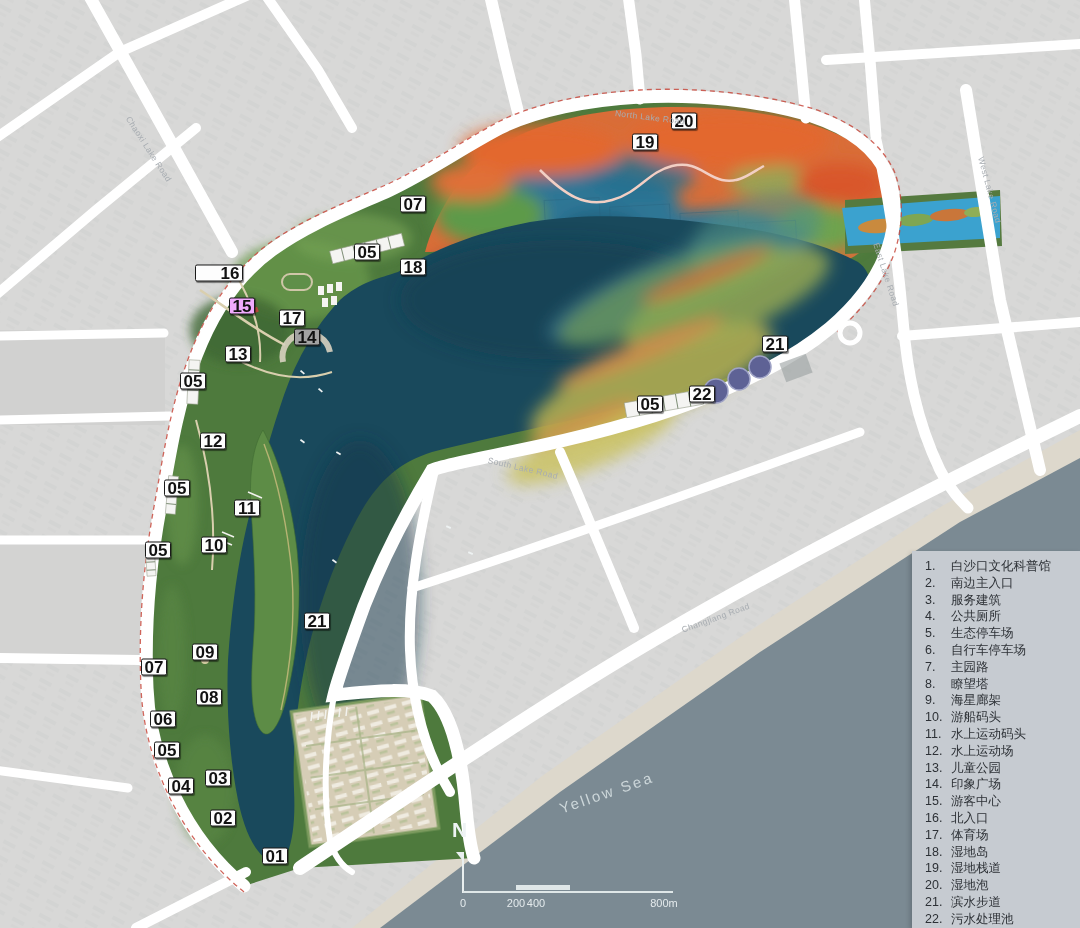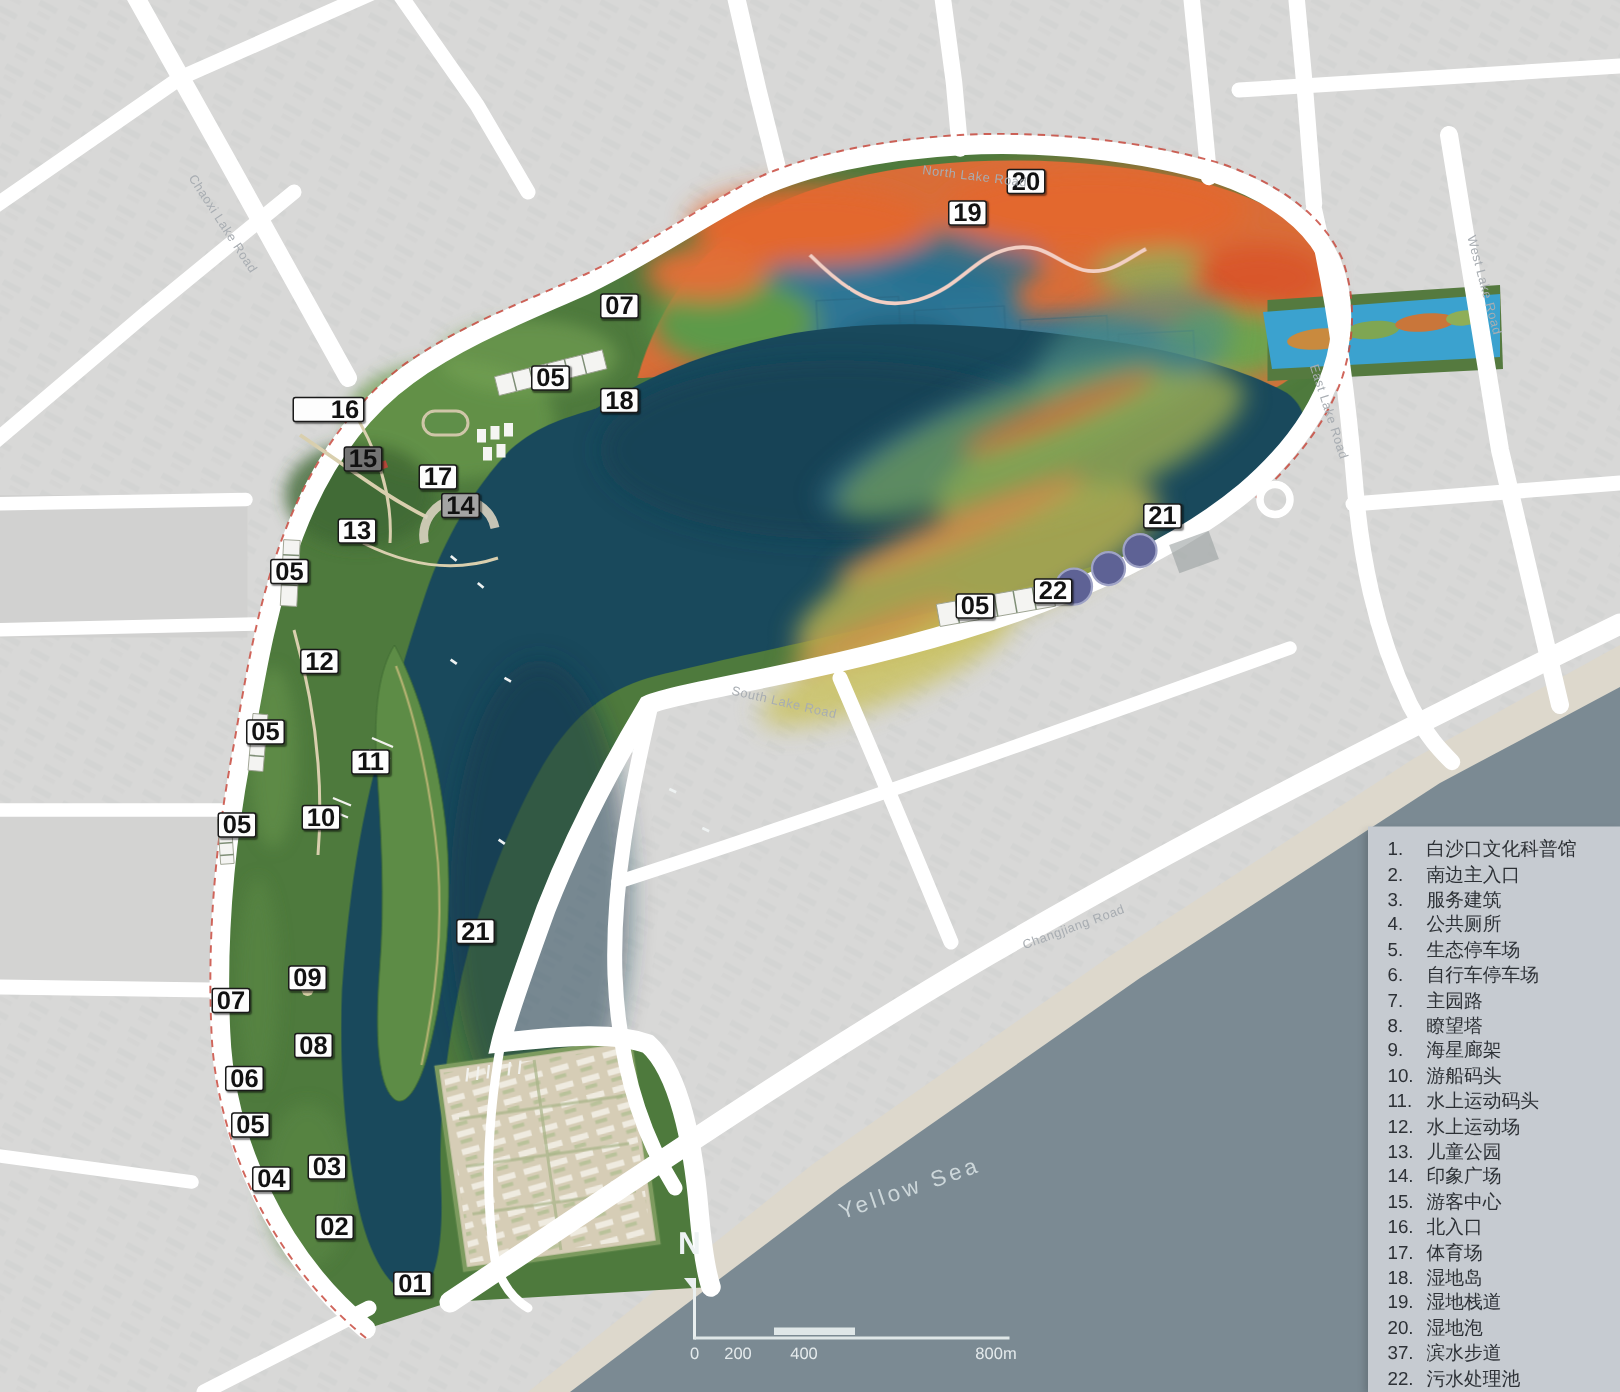--- a/index.html
+++ b/index.html
@@ -267,21 +267,21 @@
 </svg>
 
 <div id="markers">
       <div class="marker" style="left: 684px; top: 121px; background: rgb(253, 253, 253); border-color: rgb(26, 26, 26);">20</div>
       <div class="marker" style="left: 645px; top: 142px; background: rgb(253, 253, 253); border-color: rgb(26, 26, 26);">19</div>
       <div class="marker" style="left: 413px; top: 204px; background: rgb(253, 253, 253); border-color: rgb(26, 26, 26);">07</div>
       <div class="marker" style="left: 367px; top: 252px; background: rgb(253, 253, 253); border-color: rgb(26, 26, 26);">05</div>
       <div class="marker" style="left: 413px; top: 267px; background: rgb(253, 253, 253); border-color: rgb(26, 26, 26);">18</div>
       <div class="marker" style="left: 219px; top: 273px; background: rgb(253, 253, 253); border-color: rgb(26, 26, 26); padding-left: 24px;">16</div>
       <div class="marker" style="left: 292px; top: 272px; background: rgb(253, 253, 253); border-color: rgb(26, 26, 26); margin-top: 46px;">17</div>
-      <div class="marker" style="left: 242px; top: 306px; background: #737373; border-color: rgb(26, 26, 26);">15</div>
+      <div class="marker" style="left: 242px; top: 306px; background: #f0abfc; border-color: rgb(26, 26, 26);">15</div>
       <div class="marker" style="left: 291px; top: 337px; background: #a3a3a3; border-color: rgb(26, 26, 26); margin-left: 16px;">14</div>
       <div class="marker" style="left: 238px; top: 354px; background: rgb(253, 253, 253); border-color: rgb(26, 26, 26);">13</div>
       <div class="marker" style="left: 193px; top: 381px; background: rgb(253, 253, 253); border-color: rgb(26, 26, 26);">05</div>
       <div class="marker" style="left: 213px; top: 441px; background: rgb(253, 253, 253); border-color: rgb(26, 26, 26);">12</div>
       <div class="marker" style="left: 177px; top: 488px; background: rgb(253, 253, 253); border-color: rgb(26, 26, 26);">05</div>
       <div class="marker" style="left: 247px; top: 508px; background: rgb(253, 253, 253); border-color: rgb(26, 26, 26);">11</div>
       <div class="marker" style="left: 214px; top: 545px; background: rgb(253, 253, 253); border-color: rgb(26, 26, 26);">10</div>
       <div class="marker" style="left: 158px; top: 550px; background: rgb(253, 253, 253); border-color: rgb(26, 26, 26);">05</div>
       <div class="marker" style="left: 317px; top: 621px; background: rgb(253, 253, 253); border-color: rgb(26, 26, 26);">21</div>
       <div class="marker" style="left: 205px; top: 652px; background: rgb(253, 253, 253); border-color: rgb(26, 26, 26);">09</div>
@@ -309,21 +309,21 @@
 
 <div id="sea-label" style="left: 560px; top: 800px; transform: rotate(-19deg);">Yellow Sea</div>
 
 <div id="north-label">N</div>
 <div id="north-flag"></div>
 <div id="north-staff"></div>
 <div id="scale-base"></div>
 <div id="scale-fill"></div>
 <div id="scaleticks">
       <span class="scale-tick" style="left: 463px;">0</span>
-      <span class="scale-tick" style="left: 492px;">200</span>
+      <span class="scale-tick" style="left: 516px;">200</span>
       <span class="scale-tick" style="left: 536px;">400</span>
       <span class="scale-tick" style="left: 664px;">800m</span>
     </div>
 
 <div id="legend" style="background: rgb(198, 203, 209);">
   <div id="legend-list">
         <div class="legend-row">
           <span class="num">1.</span>
           <span class="name">白沙口文化科普馆</span>
         </div>
@@ -397,21 +397,21 @@
         </div>
         <div class="legend-row">
           <span class="num">19.</span>
           <span class="name">湿地栈道</span>
         </div>
         <div class="legend-row">
           <span class="num">20.</span>
           <span class="name">湿地泡</span>
         </div>
         <div class="legend-row">
-          <span class="num">37.</span>
+          <span class="num">21.</span>
           <span class="name">滨水步道</span>
         </div>
         <div class="legend-row">
           <span class="num">22.</span>
           <span class="name">污水处理池</span>
         </div>
       </div>
 </div>
 
 </div>

